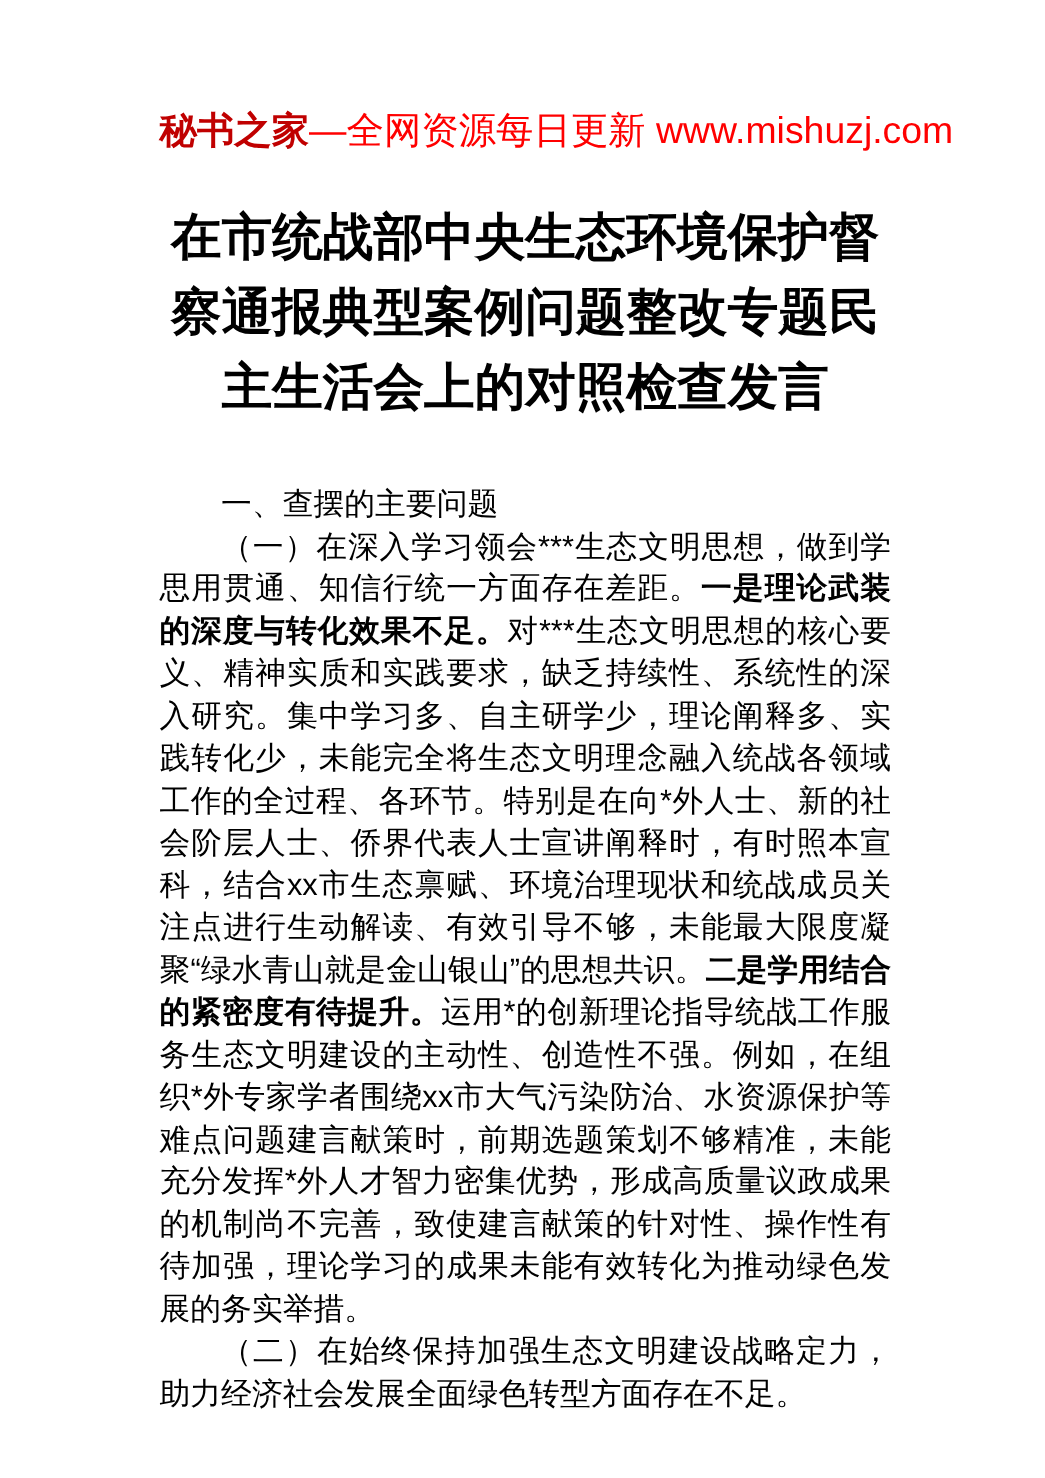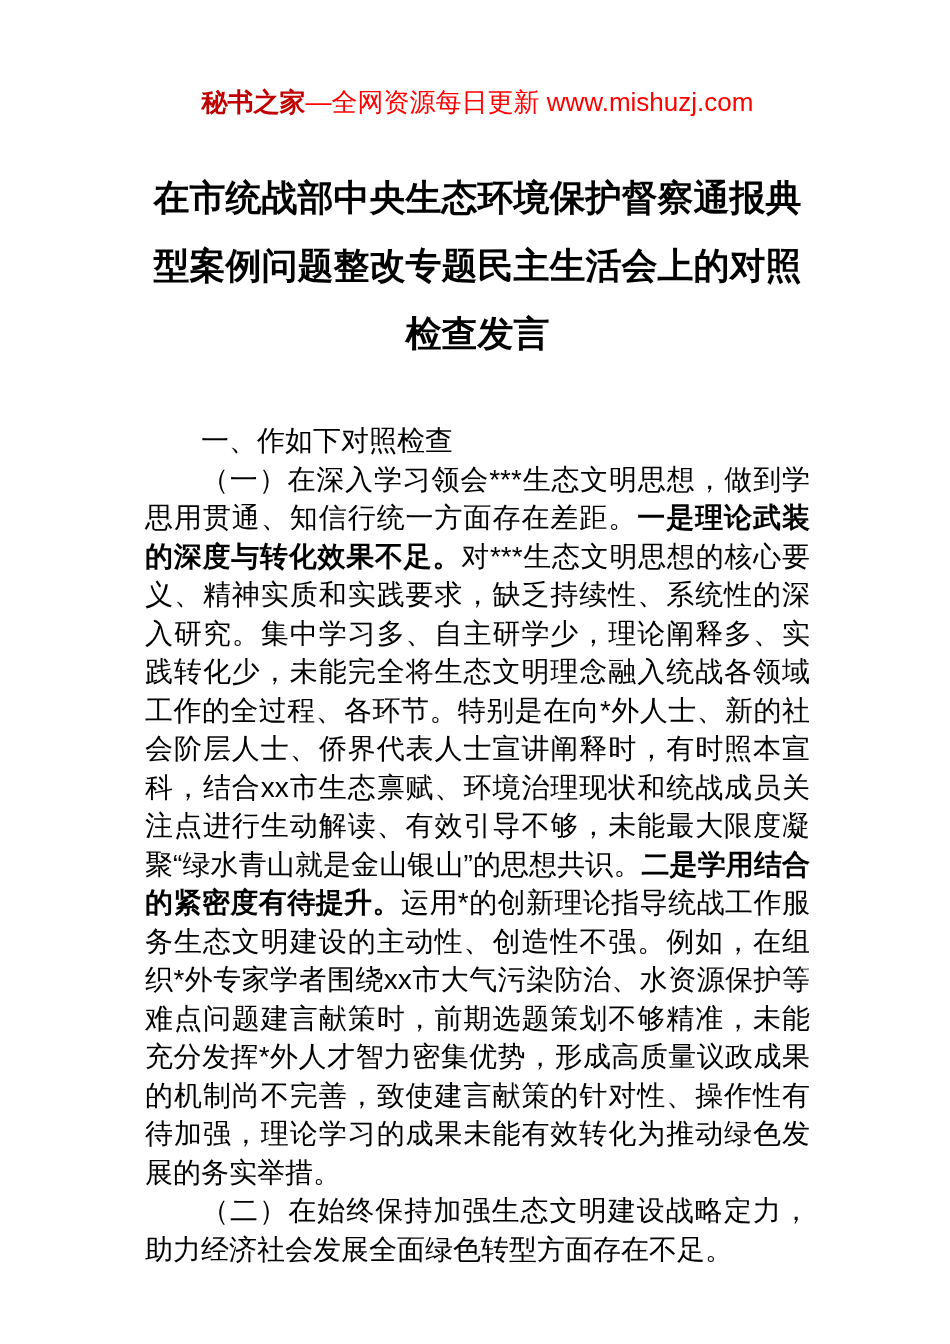--- a/index.html
+++ b/index.html
@@ -14,41 +14,41 @@
   }
   .page {
     width: 950px;
     min-height: 1344px;
     box-sizing: border-box;
     background: #ffffff;
     padding: 86px 140px 60px 145px;
   }
   .banner {
     text-align: center;
-    font-size: 26px;
+    font-size: 34px;
     line-height: 32px;
-    margin: 0 0 46px 0;
+    margin: 17px 0 46px 0;
     white-space: nowrap;
   }
   .site-name {
     font-weight: bold;
     color: #c00000;
   }
   .tagline {
     color: #ff0000;
   }
   .url {
     color: #ff0000;
     text-decoration: none;
     cursor: pointer;
   }
   h1.doc-title {
     margin: 0 0 54px 0;
     color: #000000;
-    font-size: 36px;
+    font-size: 46px;
     font-weight: bold;
     text-align: center;
     line-height: 68px;
     letter-spacing: 0px;
     font-family: "Liberation Sans", sans-serif;
   }
   .body-text {
     color: #000000;
     font-size: 28px;
     line-height: 38.5px;
@@ -66,18 +66,18 @@
 </head>
 <body>
 
 <div class="page">
 
   <div class="banner"><span class="site-name">秘书之家</span><span class="tagline">—全网资源每日更新 </span><a class="url">www.mishuzj.com</a></div>
 
   <h1 class="doc-title">在市统战部中央生态环境保护督察通报典型案例问题整改专题民主生活会上的对照检查发言</h1>
 
   <div class="body-text">
-      <p class="para"><span>一、作如下对照检查</span></p>
+      <p class="para"><span>一、查摆的主要问题</span></p>
       <p class="para"><span>（一）在深入学习领会***生态文明思想，做到学思用贯通、知信行统一方面存在差距。</span><span class="bold">一是理论武装的深度与转化效果不足。</span><span>对***生态文明思想的核心要义、精神实质和实践要求，缺乏持续性、系统性的深入研究。集中学习多、自主研学少，理论阐释多、实践转化少，未能完全将生态文明理念融入统战各领域工作的全过程、各环节。特别是在向*外人士、新的社会阶层人士、侨界代表人士宣讲阐释时，有时照本宣科，结合xx市生态禀赋、环境治理现状和统战成员关注点进行生动解读、有效引导不够，未能最大限度凝聚“绿水青山就是金山银山”的思想共识。</span><span class="bold">二是学用结合的紧密度有待提升。</span><span>运用*的创新理论指导统战工作服务生态文明建设的主动性、创造性不强。例如，在组织*外专家学者围绕xx市大气污染防治、水资源保护等难点问题建言献策时，前期选题策划不够精准，未能充分发挥*外人才智力密集优势，形成高质量议政成果的机制尚不完善，致使建言献策的针对性、操作性有待加强，理论学习的成果未能有效转化为推动绿色发展的务实举措。</span></p>
       <p class="para"><span>（二）在始终保持加强生态文明建设战略定力，助力经济社会发展全面绿色转型方面存在不足。</span></p>
     </div>
 
 </div>
 
 </body></html>

